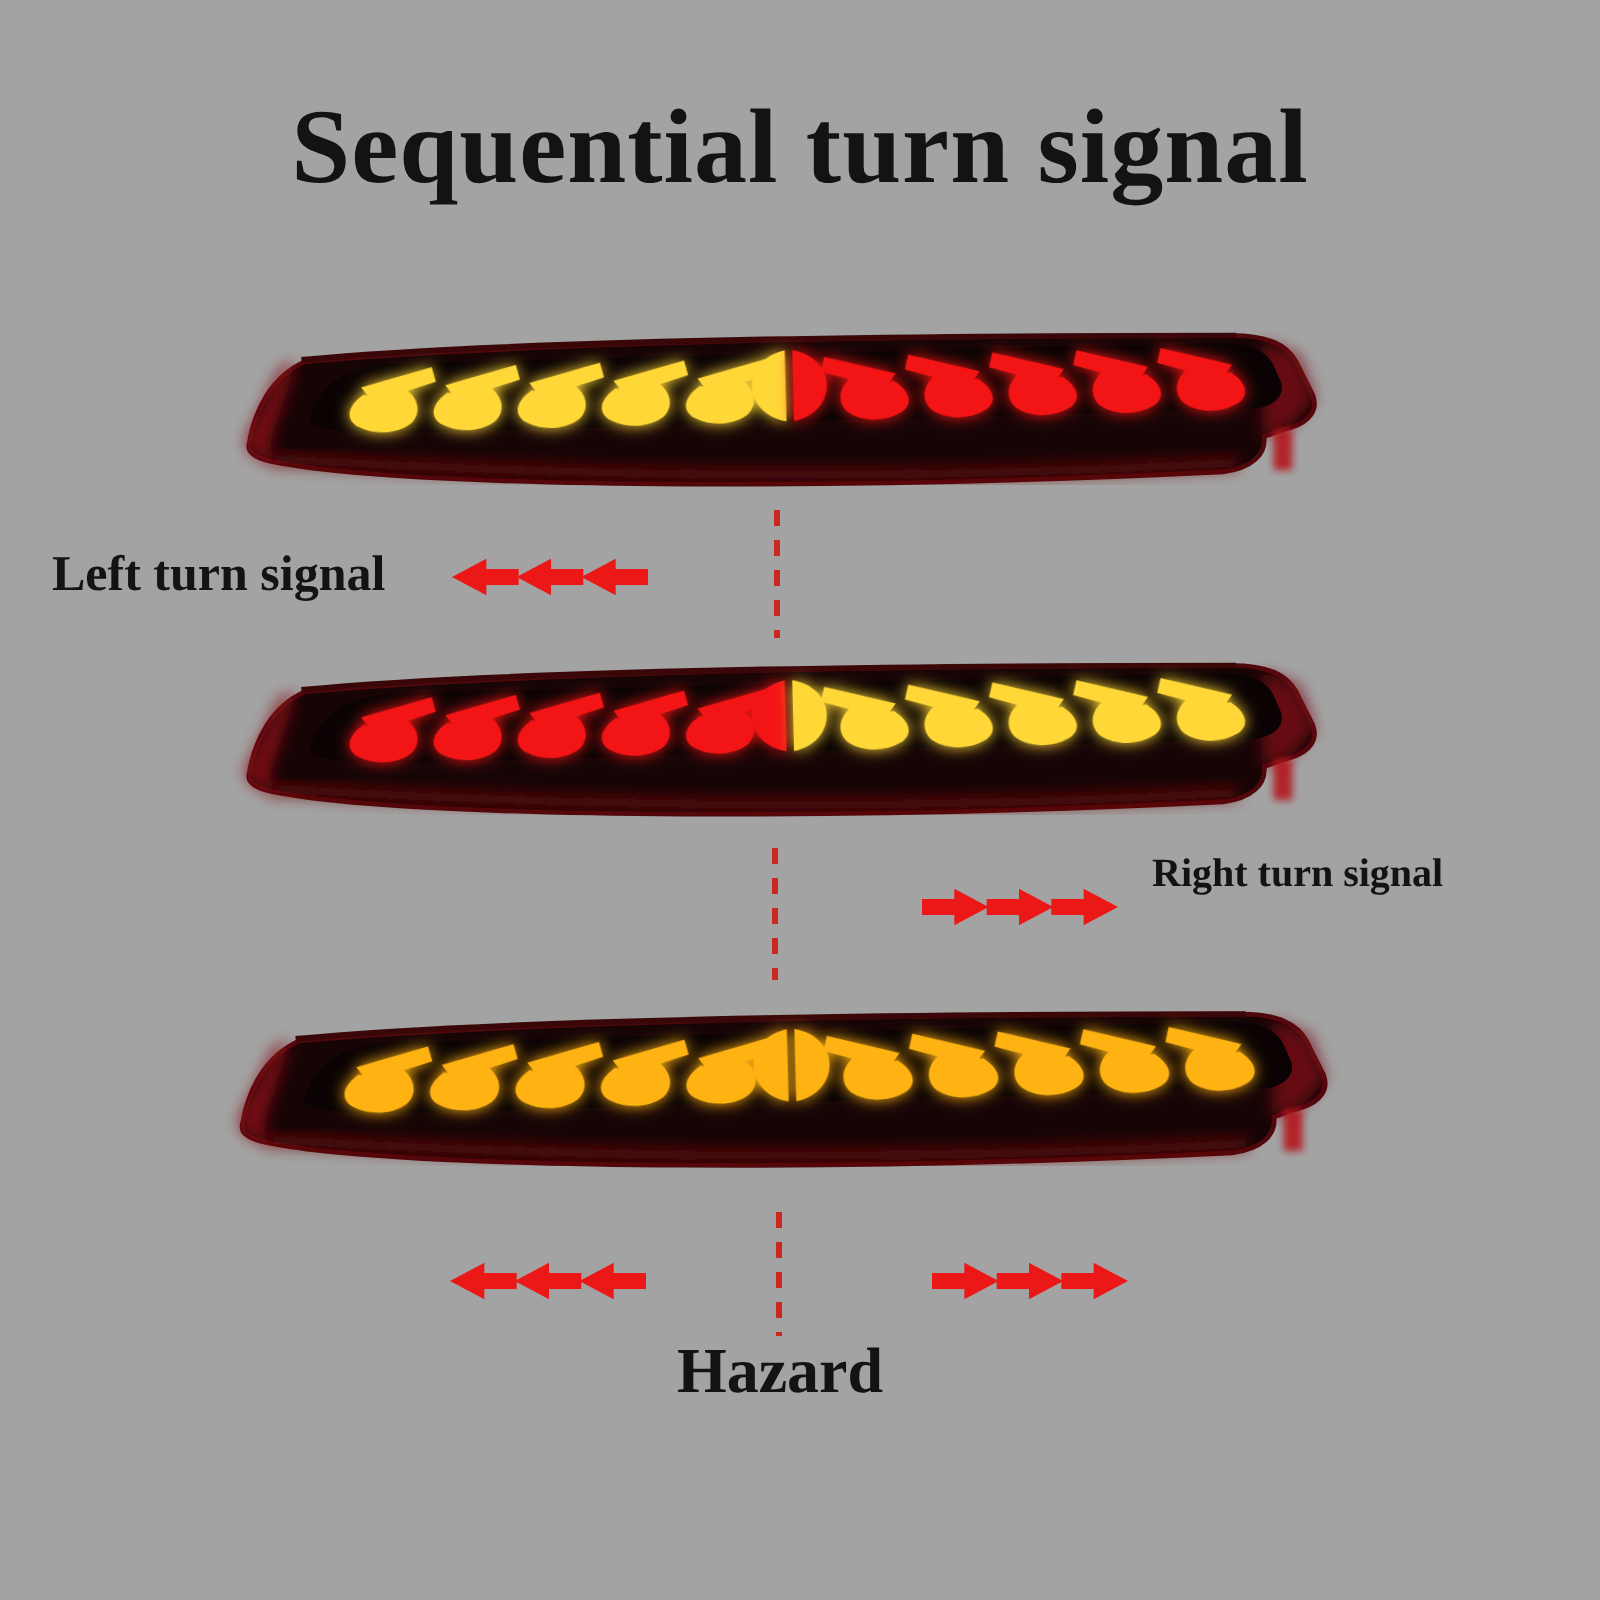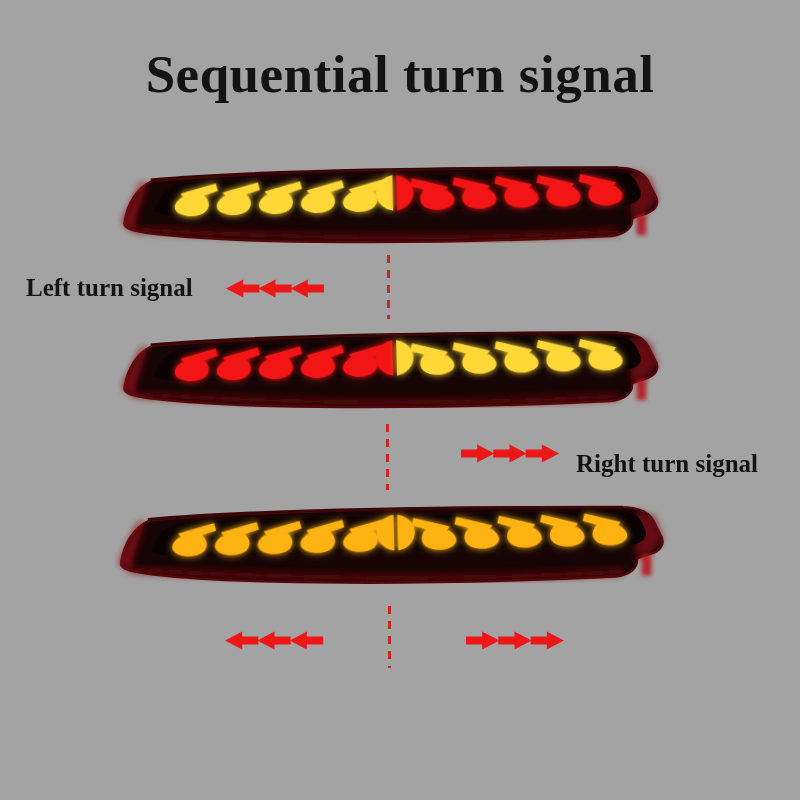--- a/index.html
+++ b/index.html
@@ -14,21 +14,21 @@
   }
   .bar-svg{position:absolute;display:block;}
   .bar1{left:108px;top:164px;}
   .bar2{left:108px;top:329px;}
   .bar3{left:106px;top:502px;}
   .mode-label{
     position:absolute;margin:0;font-weight:bold;color:var(--text_color,#131313);
     white-space:nowrap;line-height:1.1;
   }
   .label-left-turn{left:26px;top:274px;font-size:25px;}
-  .label-right-turn{left:576px;top:450px;font-size:25px;}
+  .label-right-turn{left:576px;top:426px;font-size:20px;}
   .label-hazard{left:0;top:668px;width:780px;text-align:center;font-size:32px;}
   .arrows-svg{position:absolute;display:block;}
   .arrows-row1{left:226px;top:277px;}
   .arrows-row2{left:461px;top:442px;}
   .arrows-row3-left{left:225px;top:629px;}
   .arrows-row3-right{left:466px;top:629px;}
   .arrows-svg use{fill:var(--arrow_red,#EC1818);}
   .dash-line{
     position:absolute;width:3px;
     background:repeating-linear-gradient(to bottom,var(--dash_red,#C8281E) 0 8px,transparent 8px 15px);
@@ -128,14 +128,15 @@
     <use href="#lightbar"></use>
   </svg>
 
   <svg class="arrows-svg arrows-row3-left" width="98" height="23" viewBox="0 0 97 22">
       <use href="#arrows3L"></use>
     </svg>
   <div class="dash-line dash-row3"></div>
   <svg class="arrows-svg arrows-row3-right" width="98" height="23" viewBox="0 0 97 22">
       <use href="#arrows3R"></use>
     </svg>
+  <p class="mode-label label-hazard">Hazard</p>
 
 </div>
 
 </body></html>

